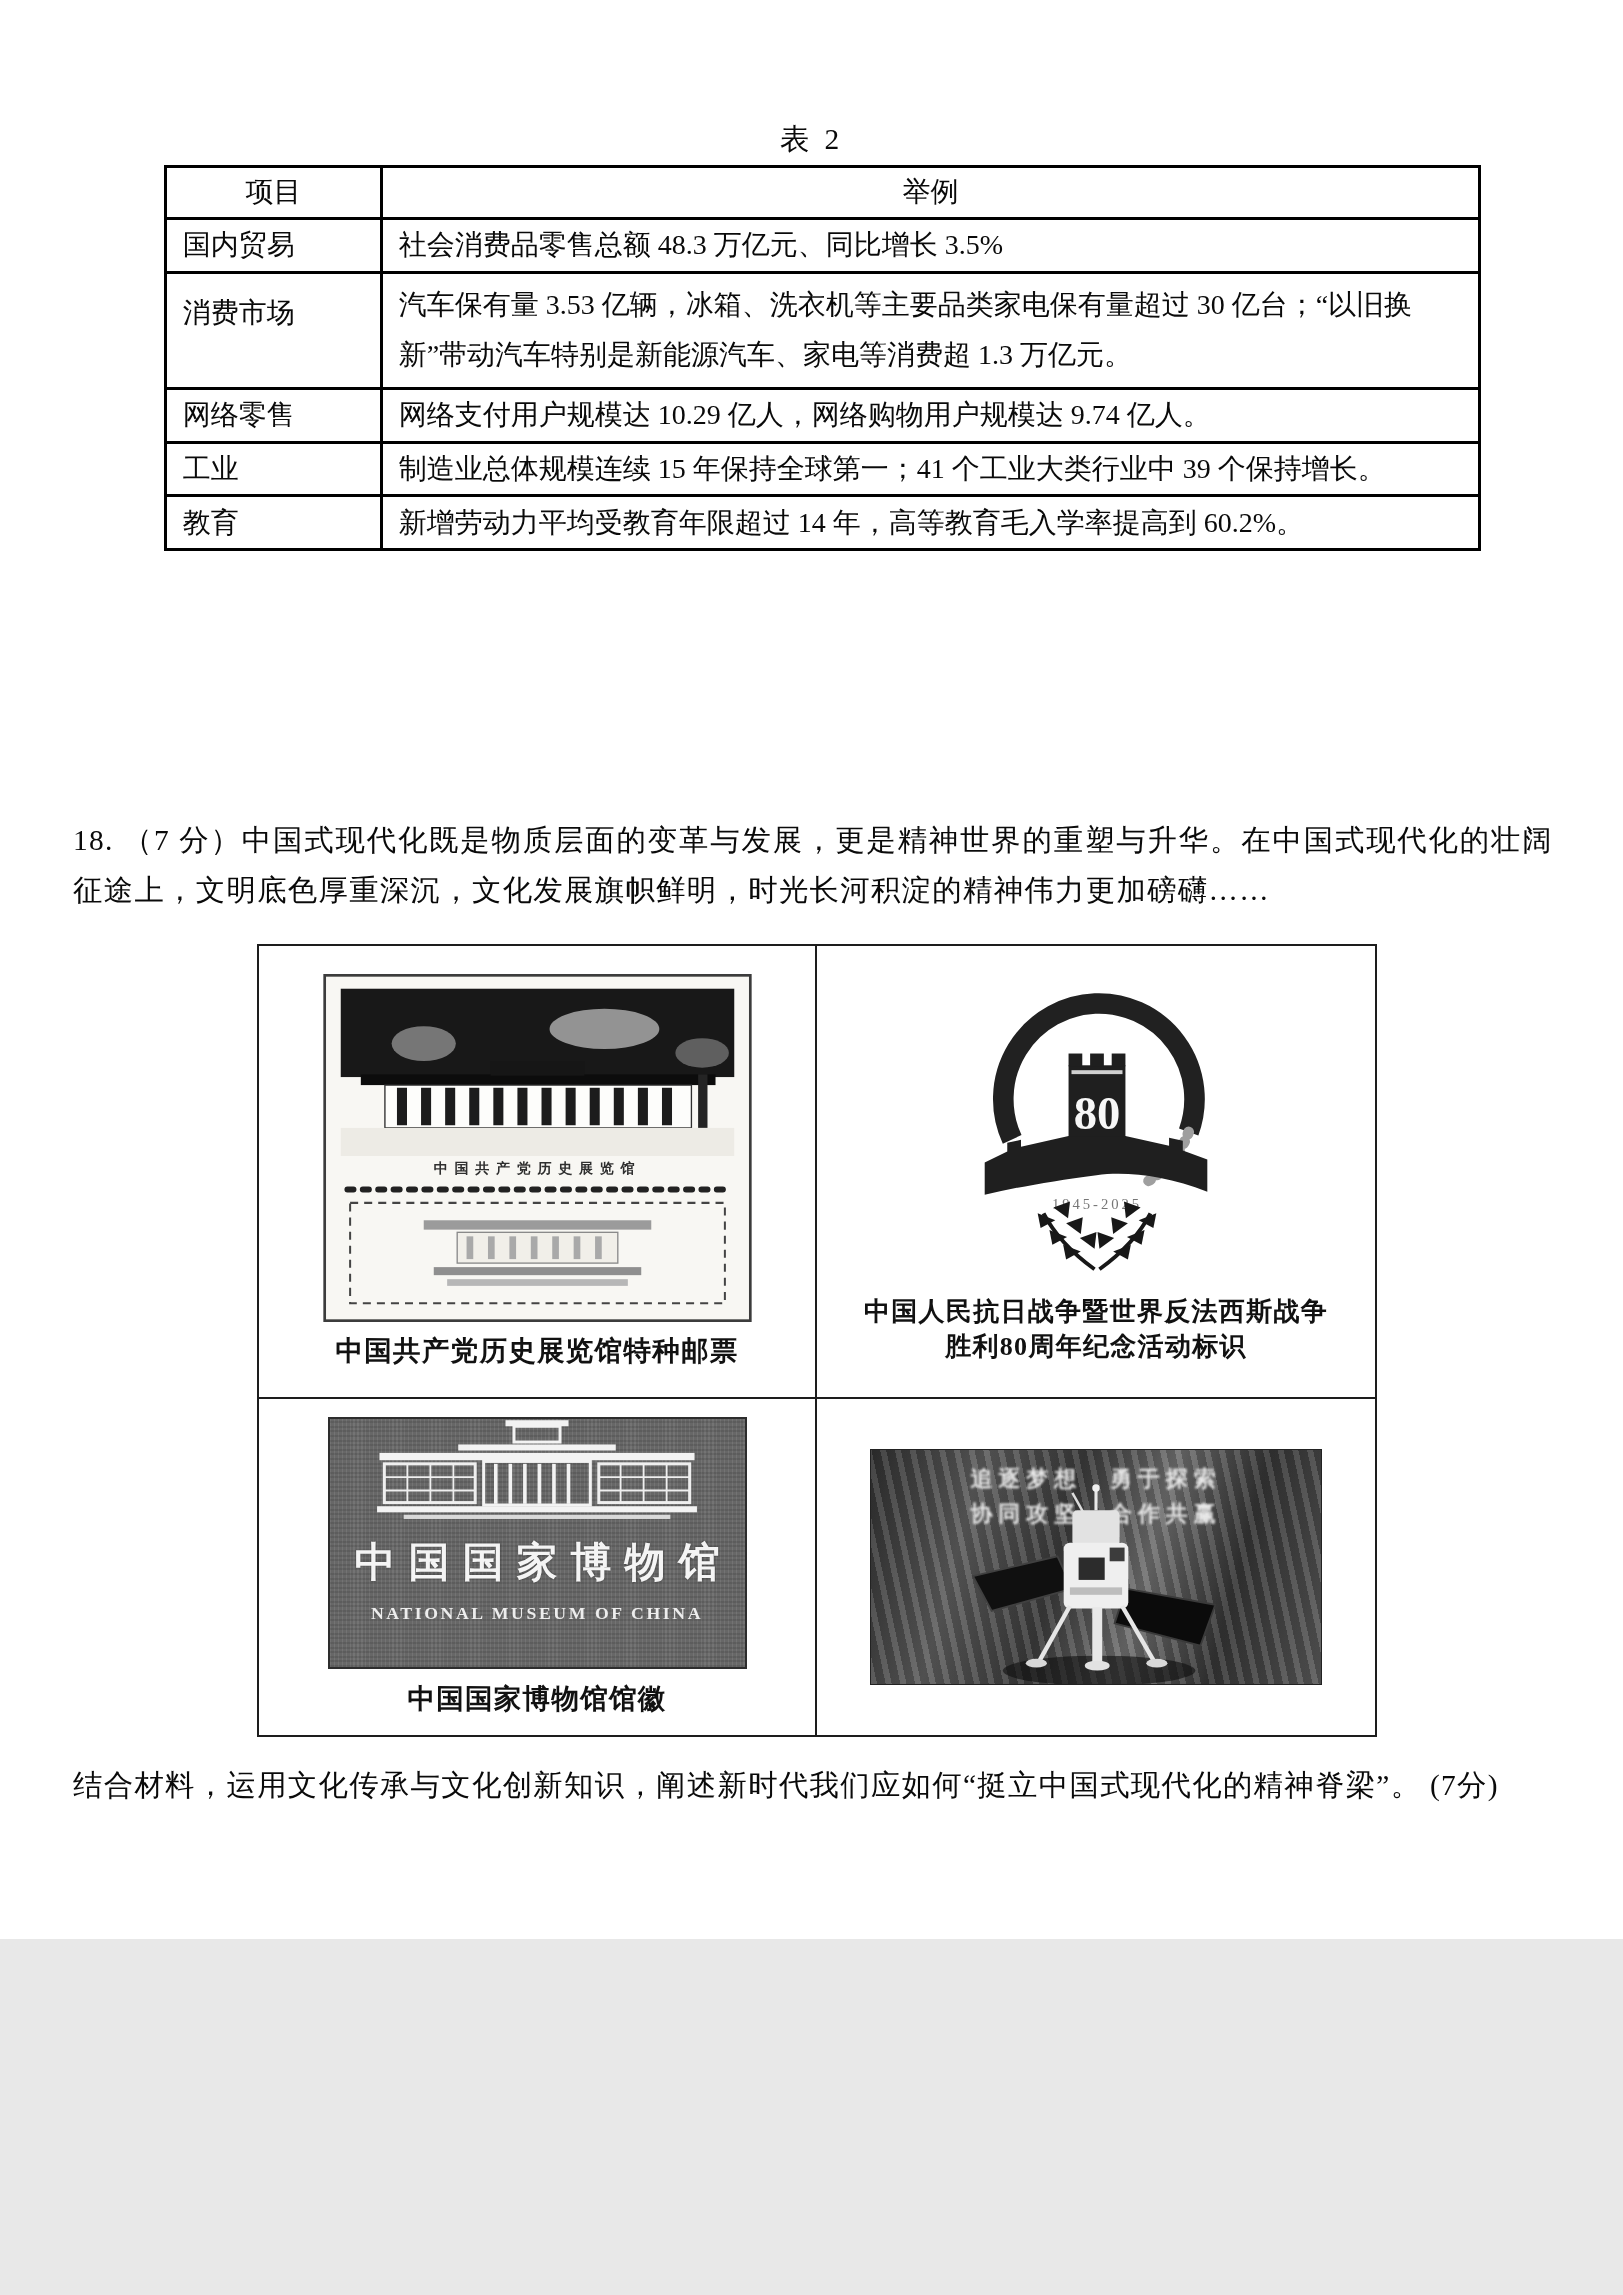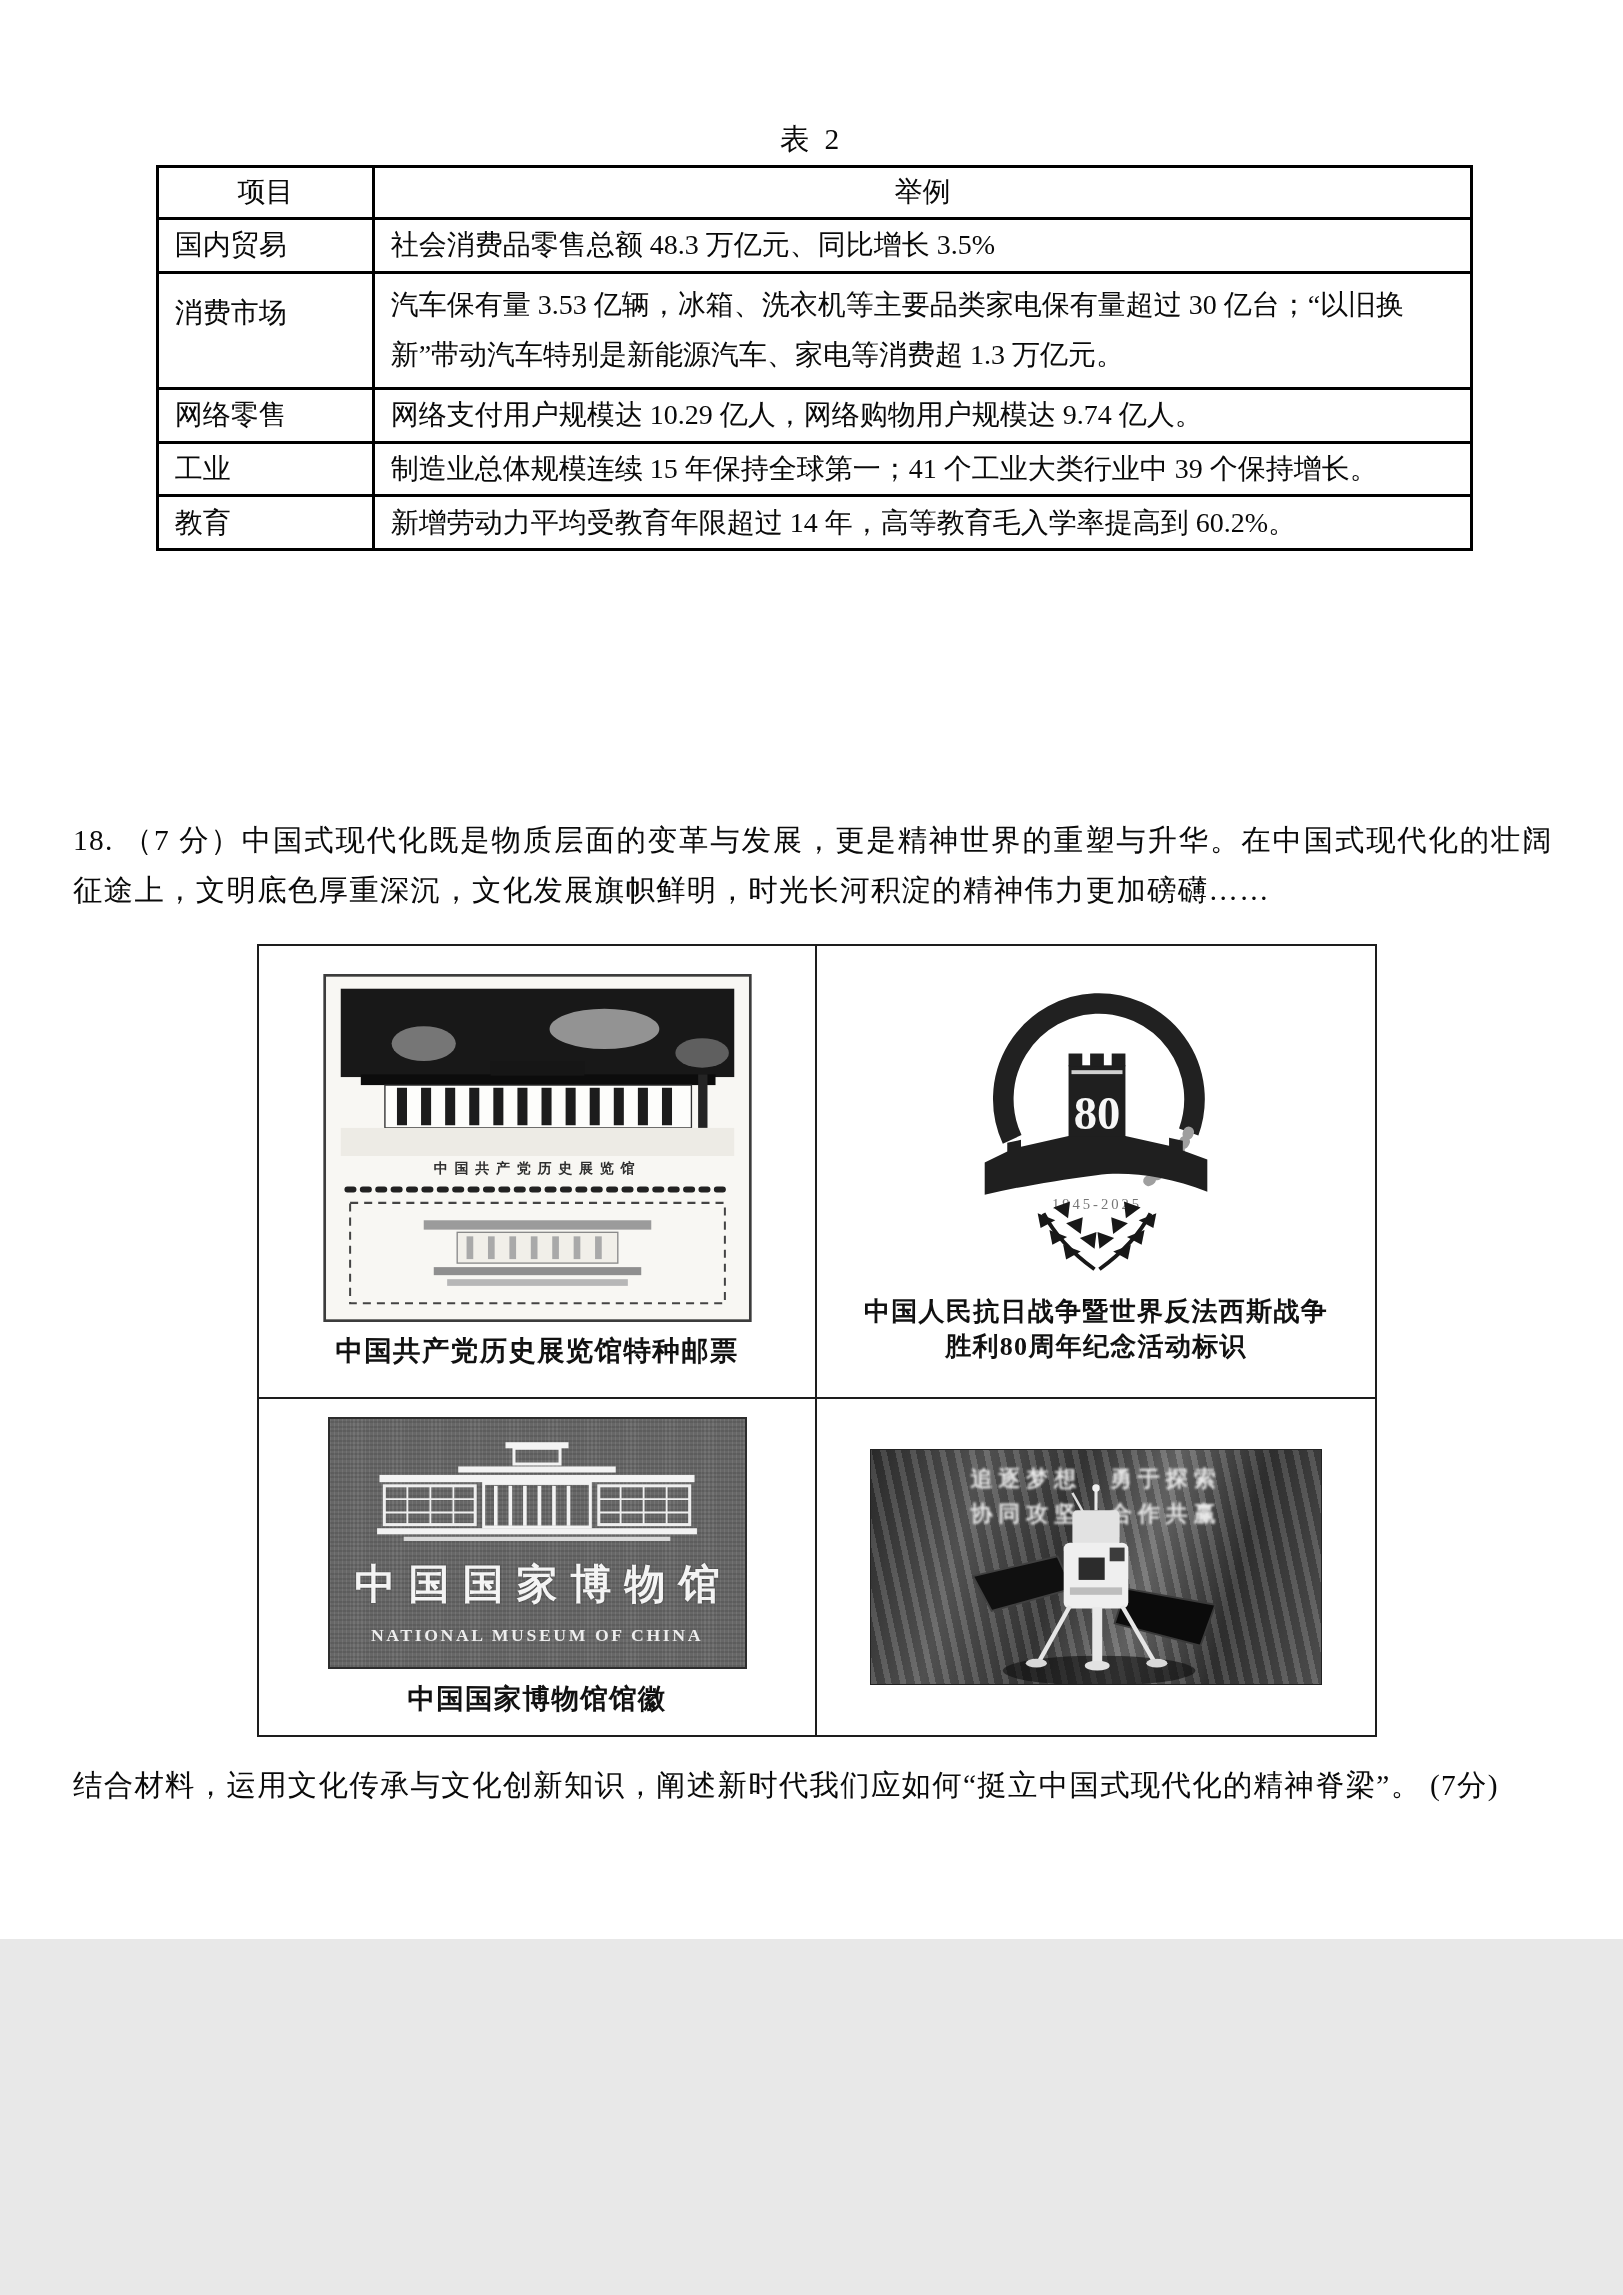--- a/index.html
+++ b/index.html
@@ -6,21 +6,21 @@
   .page{
     position:relative;width:1623px;height:1939px;background:#ffffff;
     font-family:"Liberation Serif","DejaVu Serif",serif;color:#0a0a0a;
     margin:0 auto;overflow:hidden;
   }
   .table-title{
     position:absolute;top:120px;left:0;width:100%;text-align:center;
     font-size:29.4px;letter-spacing:3.9px;
   }
   table.t2{
-    position:absolute;left:156px;top:165px;width:1317px;
+    position:absolute;left:164px;top:165px;width:1317px;
     border-collapse:collapse;table-layout:fixed;font-size:28px;
   }
   .t2 col.c1{width:216px;}
   .t2 th,.t2 td{border:3.9px solid #000;padding:3.9px 15.7px;}
   .t2 th{font-weight:normal;text-align:center;height:41px;}
   .t2 td{height:43px;vertical-align:middle;line-height:42px;}
   .t2 tr.tall td{height:95px;line-height:50px;}
   .t2 tr.tall td.item{vertical-align:top;padding-top:14.4px;}
   .para{
     position:absolute;left:73px;width:1480px;margin:0;
@@ -47,21 +47,21 @@
   .fig-caption.small{font-size:26px;line-height:35px;}
   .stamp-label{font-size:21px;letter-spacing:10px;fill:#2f2f2f;font-weight:700;}
   .logo-num{font-size:95px;font-weight:700;fill:#f7f7f7;}
   .logo-years{font-size:30px;letter-spacing:6px;fill:#6f6f6f;opacity:.95;}
   .emblem{
     width:419px;height:252px;box-sizing:border-box;border:2px solid #2d2d2d;
     background:
       repeating-linear-gradient(0deg, rgba(0,0,0,.10) 0 2px, rgba(255,255,255,0) 2px 4.6px),
       repeating-linear-gradient(90deg, rgba(255,255,255,.06) 0 1.3px, rgba(0,0,0,.04) 1.3px 3.9px),
       #6b6b6b;
-    display:flex;flex-direction:column;align-items:center;justify-content:center;gap:13px;
+    display:flex;flex-direction:column;align-items:center;gap:13px;
   }
   .emblem-cn{
     font-size:41px;font-weight:700;color:#f4f4f4;letter-spacing:13px;
     text-shadow:0 0 2px rgba(0,0,0,.5);white-space:nowrap;padding-left:13px;
   }
   .emblem-en{
     font-size:17.7px;font-weight:700;color:#ededed;letter-spacing:2.6px;white-space:nowrap;
   }
   .moon{
     position:relative;width:452px;height:236px;box-sizing:border-box;border:1.3px solid #222;

